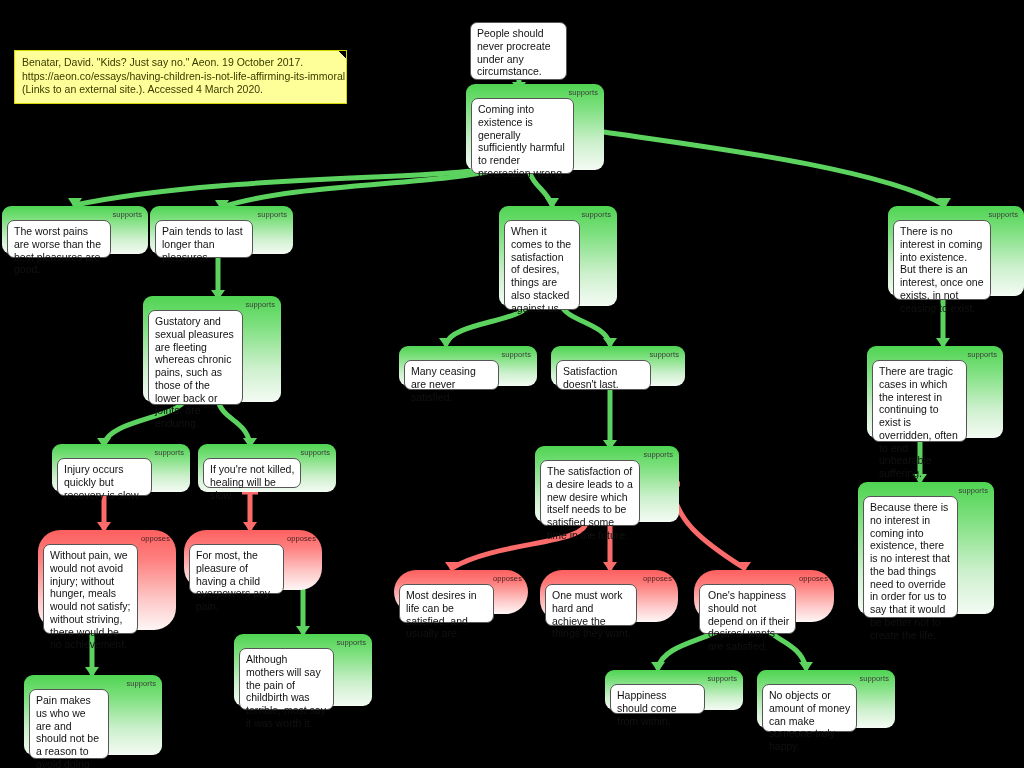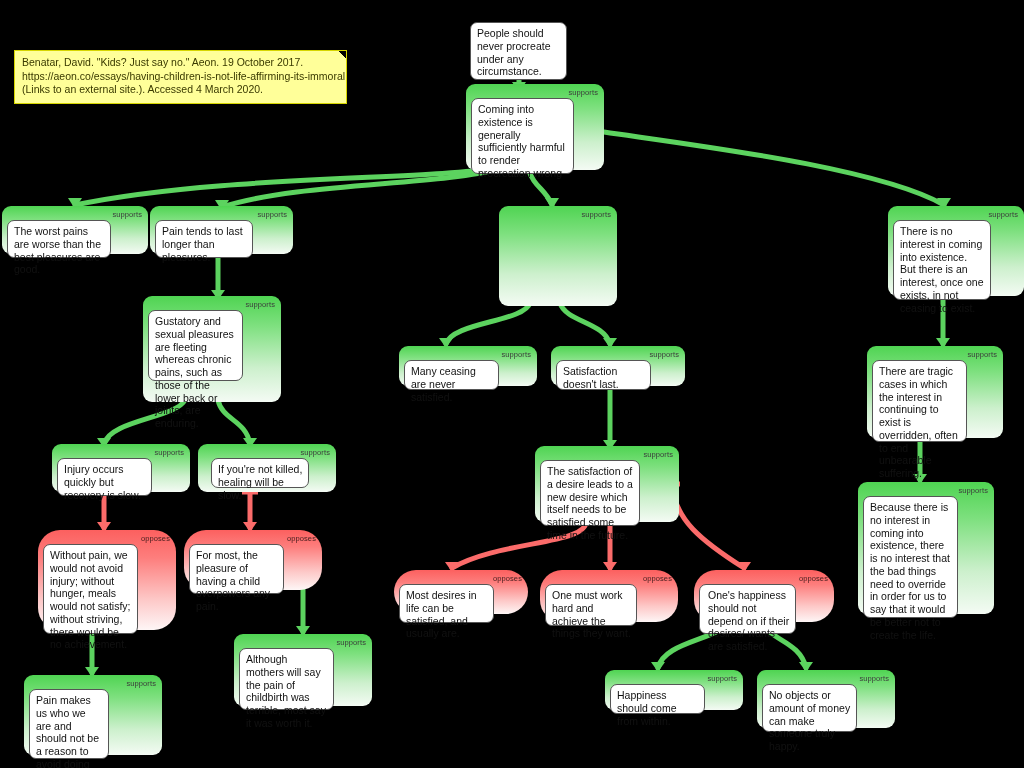--- a/index.html
+++ b/index.html
@@ -142,31 +142,31 @@
     <div class="box" style="width:104px;height:38px;">The worst pains are worse than the best pleasures are good.</div>
   </div>
 
   <div class="node supports" style="left:150px;top:206px;width:143px;height:48px;">
     <span class="tag">supports</span>
     <div class="box" style="width:98px;height:38px;">Pain tends to last longer than pleasures.</div>
   </div>
 
   <div class="node supports" style="left:143px;top:296px;width:138px;height:106px;">
     <span class="tag">supports</span>
-    <div class="box" style="width:95px;height:71px;">Gustatory and sexual pleasures are fleeting whereas chronic pains, such as those of the lower back or joints, are enduring.</div>
+    <div class="box" style="width:95px;height:95px;">Gustatory and sexual pleasures are fleeting whereas chronic pains, such as those of the lower back or joints, are enduring.</div>
   </div>
 
   <div class="node supports" style="left:52px;top:444px;width:138px;height:48px;">
     <span class="tag">supports</span>
     <div class="box" style="width:95px;height:38px;">Injury occurs quickly but recovery is slow.</div>
   </div>
 
   <div class="node supports" style="left:198px;top:444px;width:138px;height:48px;">
     <span class="tag">supports</span>
-    <div class="box" style="width:98px;height:30px;margin-left:8px;">If you're not killed, healing will be slow.</div>
+    <div class="box" style="width:98px;height:30px;">If you're not killed, healing will be slow.</div>
   </div>
 
   <div class="node opposes" style="left:38px;top:530px;width:138px;height:100px;">
     <span class="tag">opposes</span>
     <div class="box" style="width:95px;height:90px;">Without pain, we would not avoid injury; without hunger, meals would not satisfy; without striving, there would be no achievement.</div>
   </div>
 
   <div class="node opposes" style="left:184px;top:530px;width:138px;height:60px;">
     <span class="tag">opposes</span>
     <div class="box" style="width:95px;height:50px;">For most, the pleasure of having a child overpowers any pain.</div>
@@ -177,20 +177,21 @@
     <div class="box" style="width:80px;height:70px;">Pain makes us who we are and should not be a reason to avoid doing something.</div>
   </div>
 
   <div class="node supports" style="left:234px;top:634px;width:138px;height:72px;">
     <span class="tag">supports</span>
     <div class="box" style="width:95px;height:62px;">Although mothers will say the pain of childbirth was terrible, most say it was worth it.</div>
   </div>
 
   <div class="node supports" style="left:499px;top:206px;width:118px;height:100px;">
     <span class="tag">supports</span>
+    <div class="box" style="width:76px;height:90px;">When it comes to the satisfaction of desires, things are also stacked against us.</div>
   </div>
 
   <div class="node supports" style="left:399px;top:346px;width:138px;height:40px;">
     <span class="tag">supports</span>
     <div class="box" style="width:95px;height:30px;">Many ceasing are never satisfied.</div>
   </div>
 
   <div class="node supports" style="left:551px;top:346px;width:134px;height:40px;">
     <span class="tag">supports</span>
     <div class="box" style="width:95px;height:30px;">Satisfaction doesn't last.</div>

